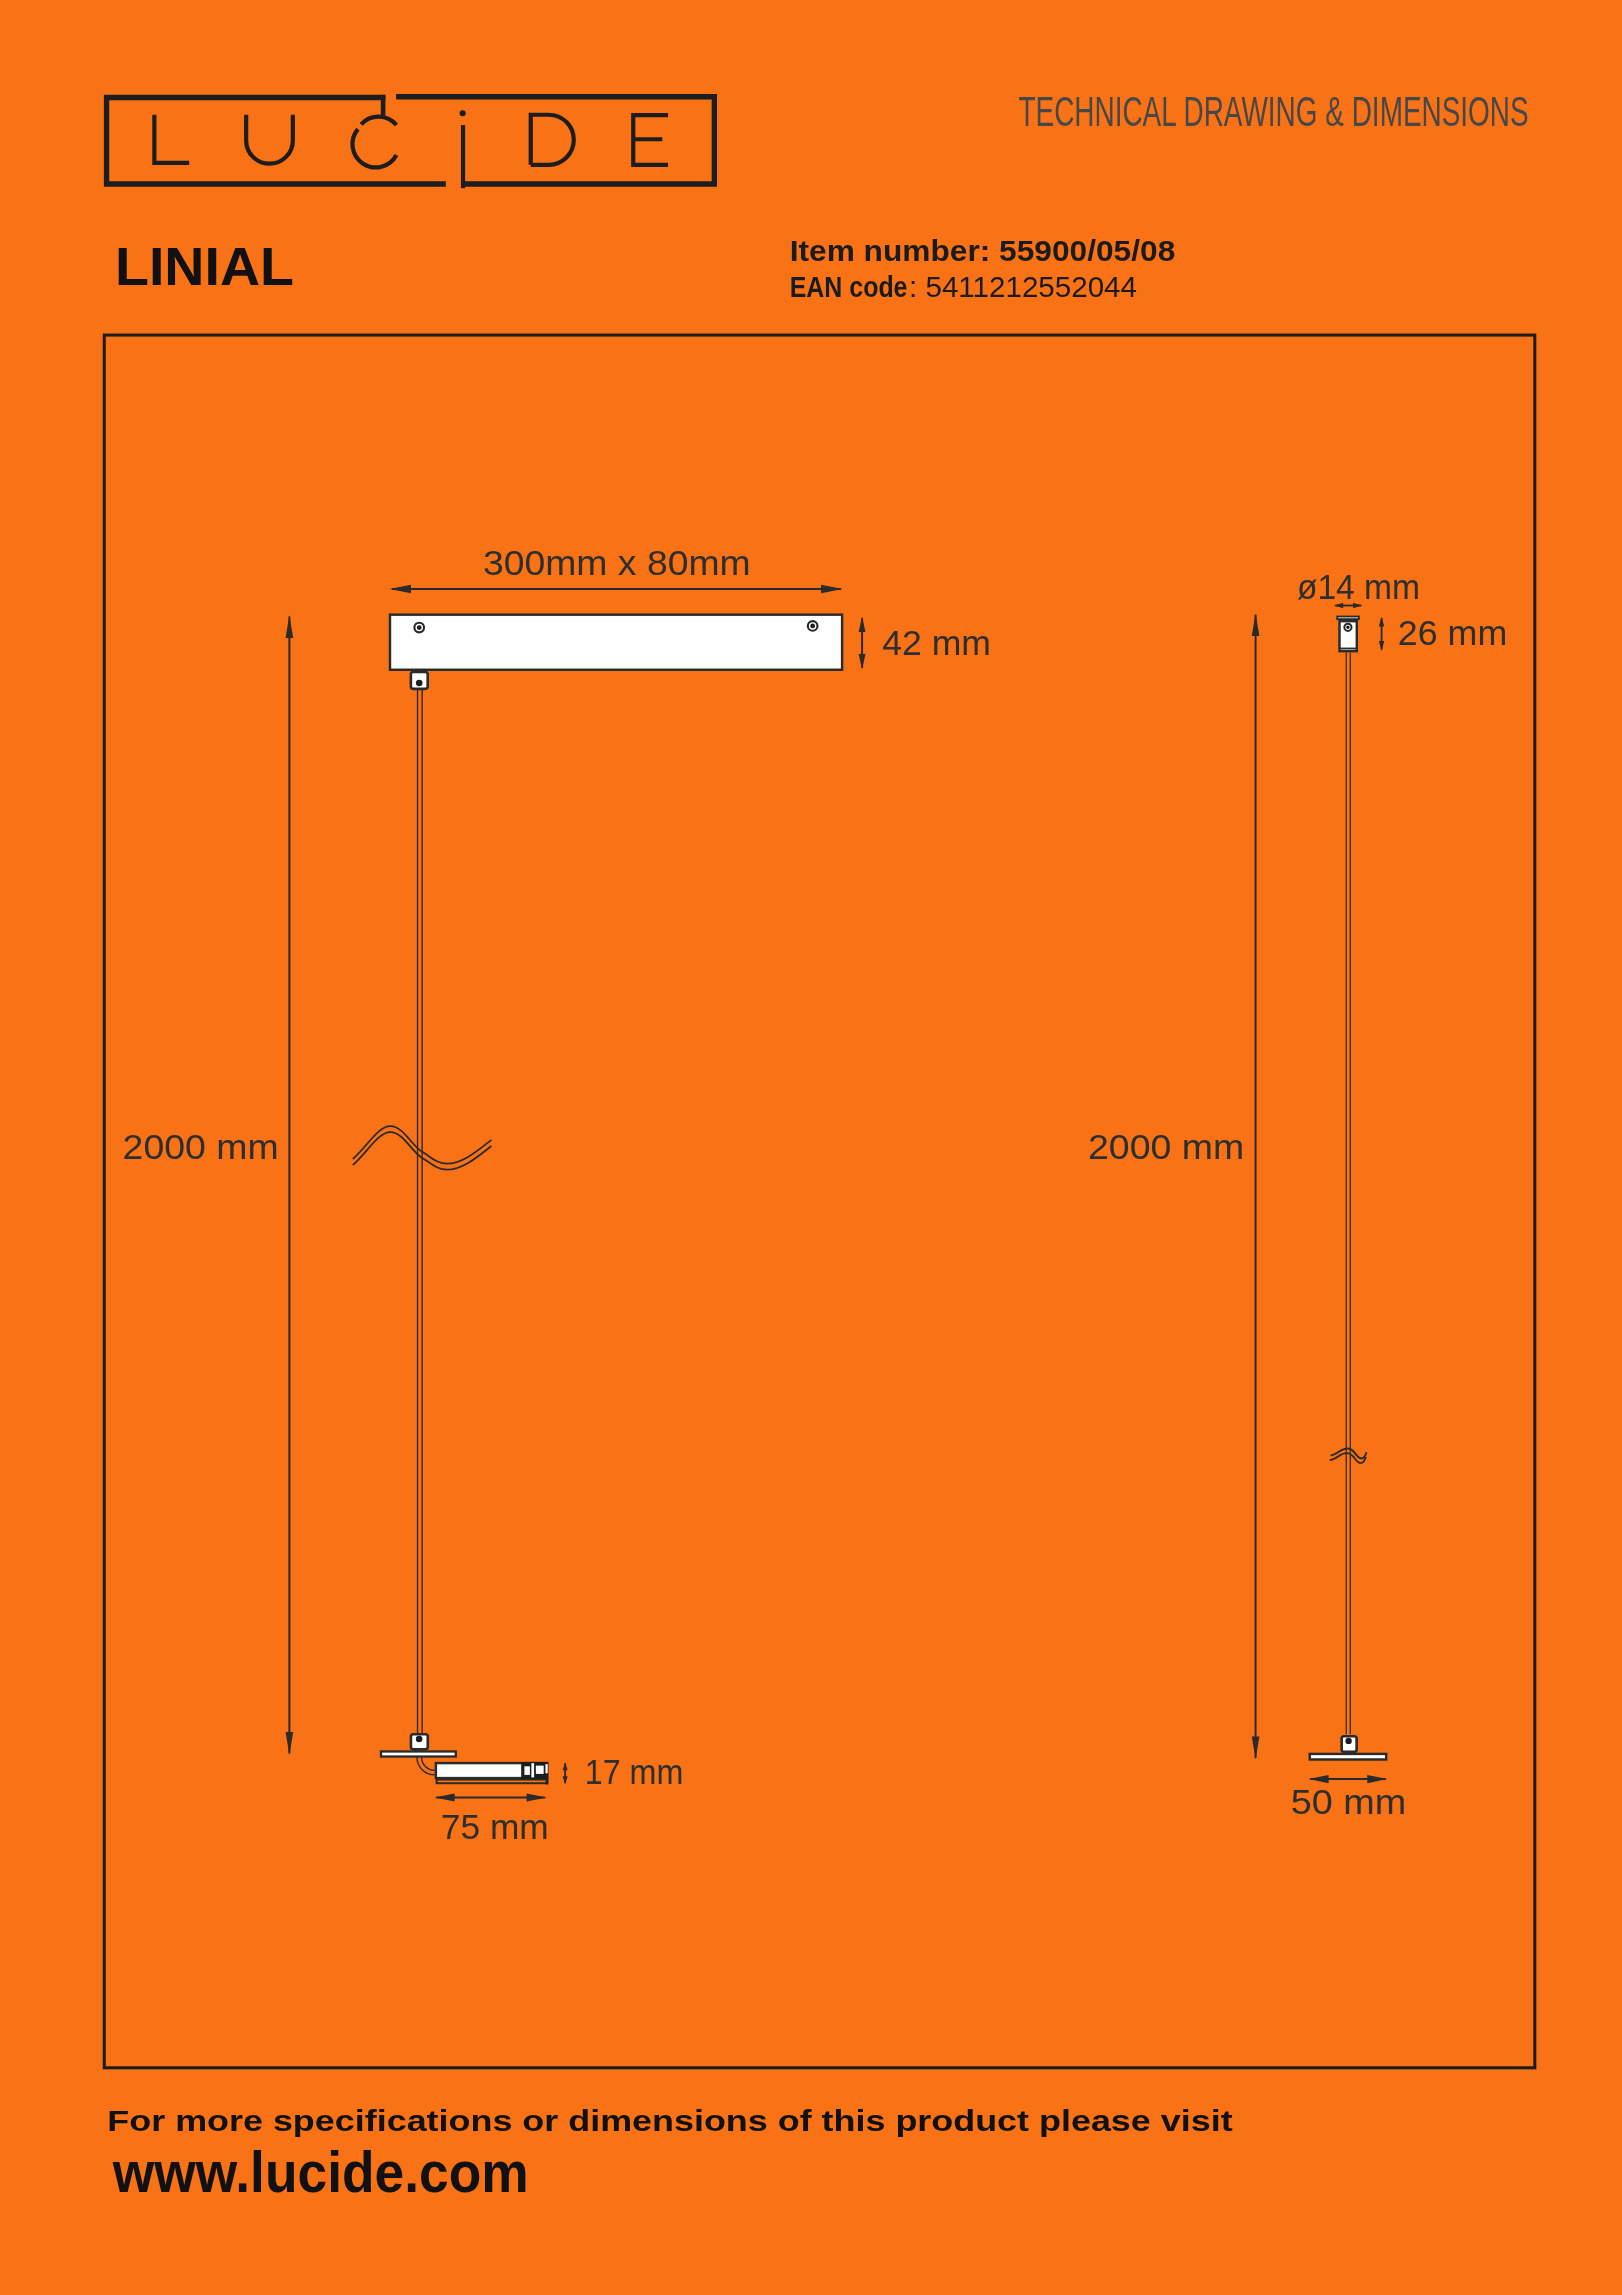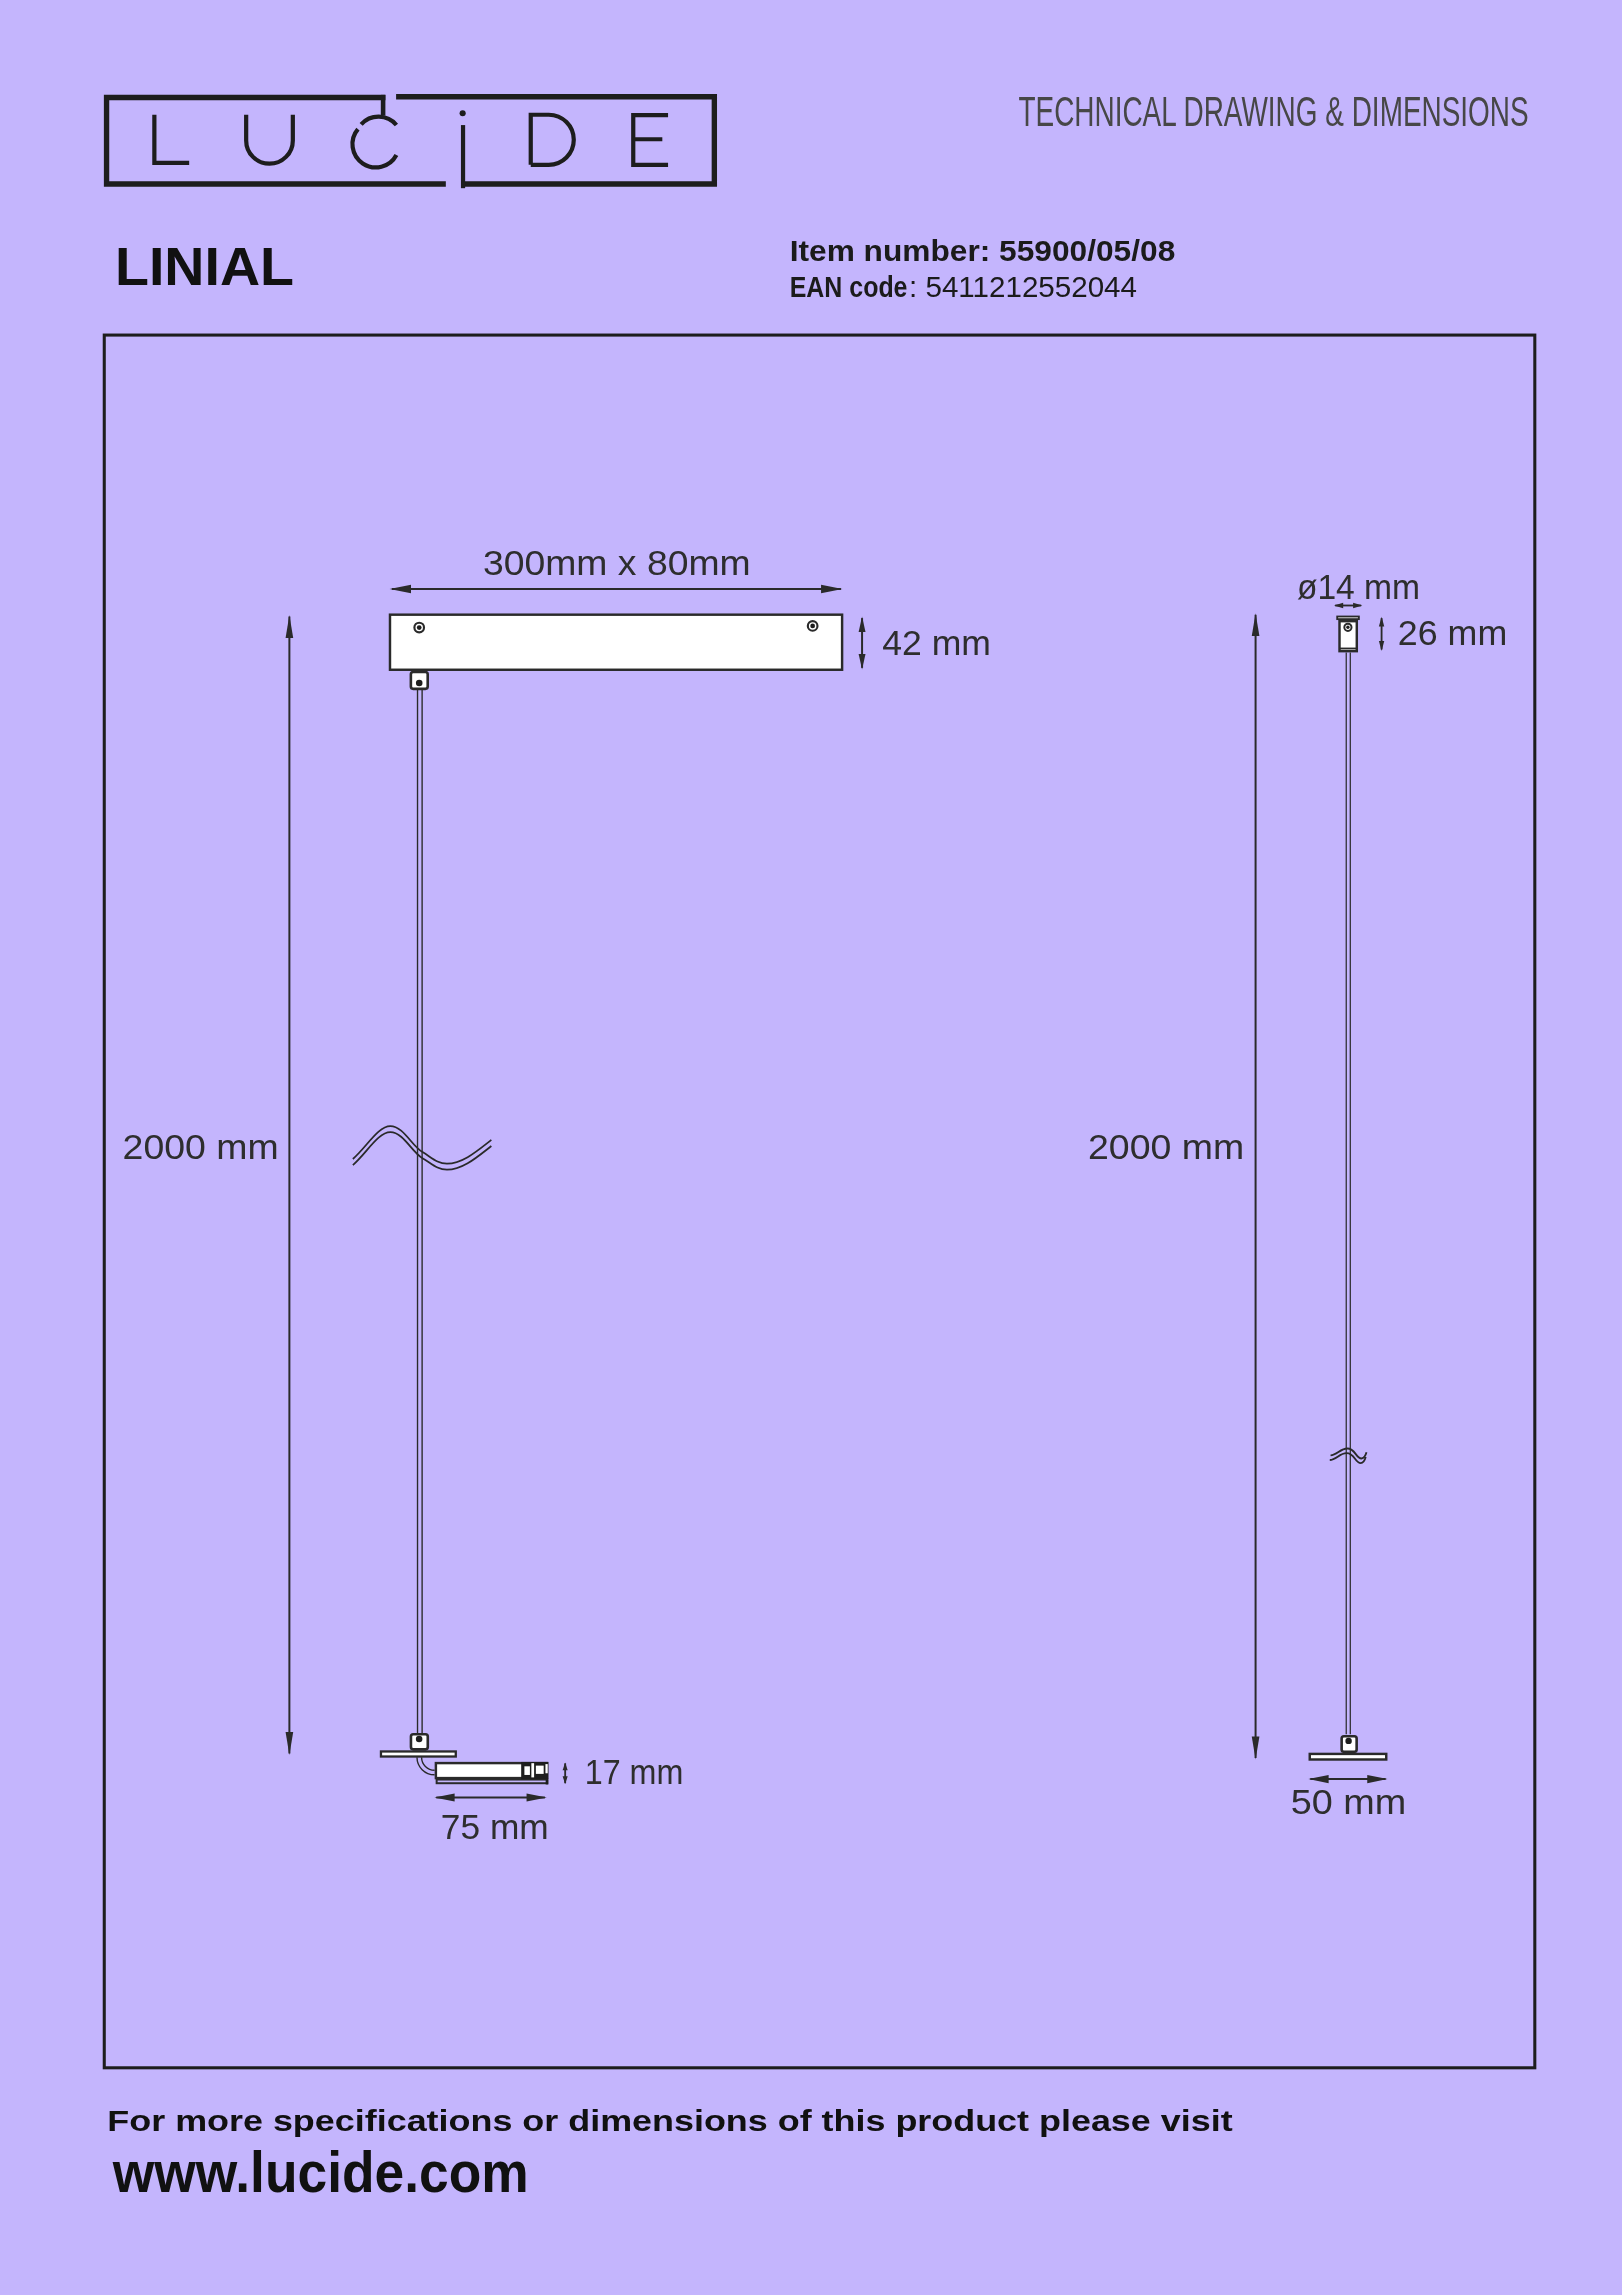--- a/index.html
+++ b/index.html
@@ -1,16 +1,16 @@
 <!DOCTYPE html>
 <html style="font-size:12.2px"><head>
 <meta charset="utf-8">
 <style>
   html,body{margin:0;padding:0;background:#fff;}
-  #page{position:relative;width:1623px;height:2295px;background:#c4b5fd;overflow:hidden;}
+  #page{position:relative;width:1623px;height:2295px;background:#f97316;overflow:hidden;}
   svg{position:absolute;top:0;left:0;}
   text{font-family:"Liberation Sans", sans-serif;}
 </style>
 </head>
 <body>
 <div id="page">
 <svg width="1623" height="2295" viewBox="0 0 2121 3000">
 
 <g stroke="#1d1d1d" fill="none">
   <path d="M503.5 127.5 H139 V240.5 H582.5" stroke-width="7"></path>

